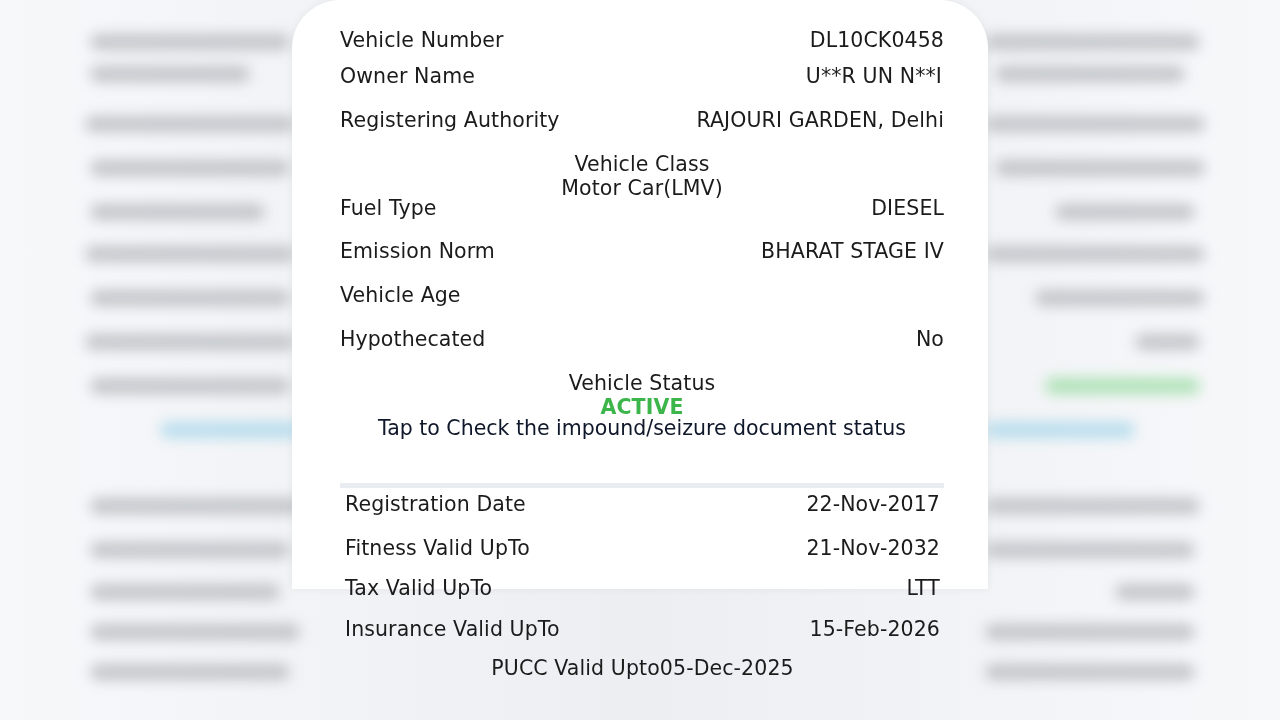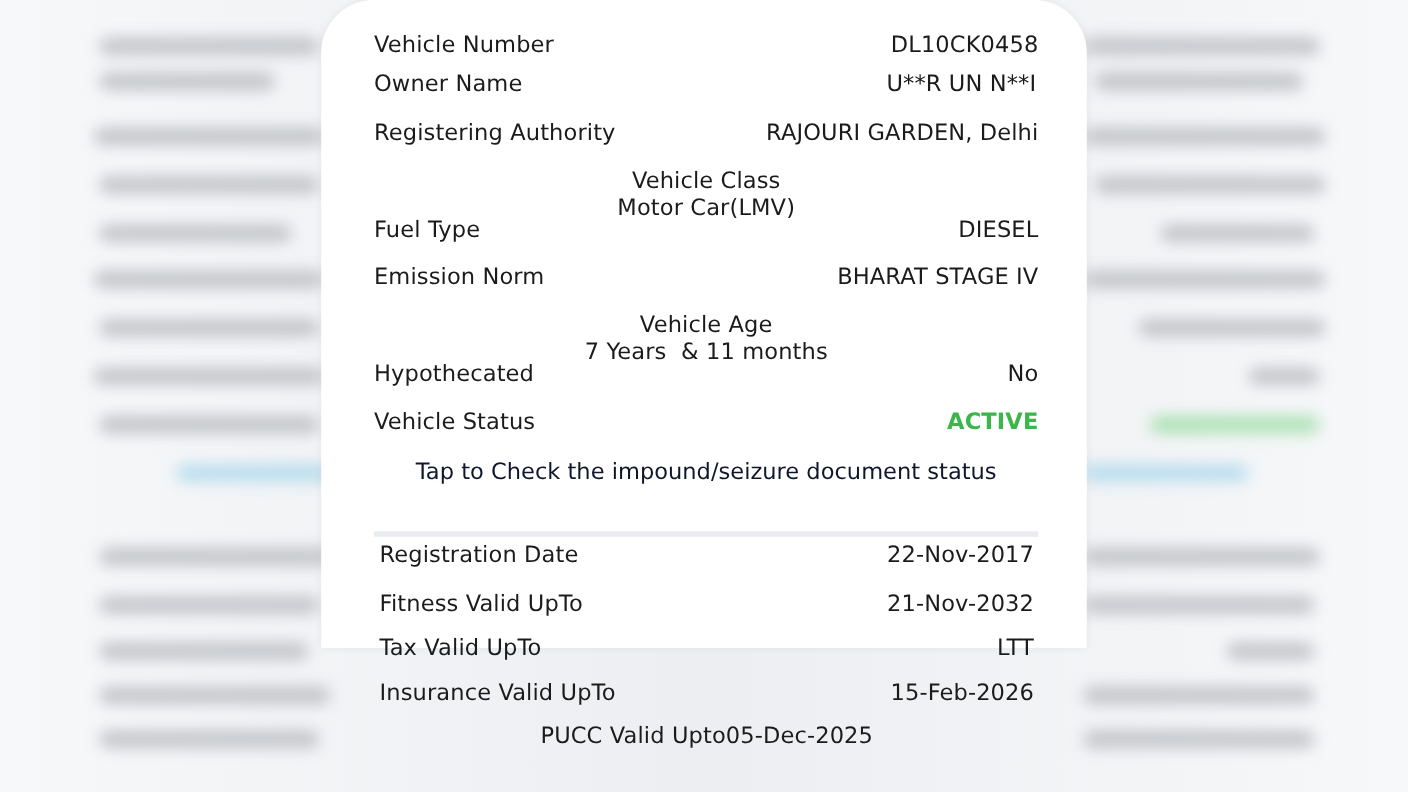--- a/index.html
+++ b/index.html
@@ -123,29 +123,28 @@
     <span class="value">Motor Car(LMV)</span>
   </div>
   <div class="row" style="top:196px;">
     <span class="label">Fuel Type</span>
     <span class="value">DIESEL</span>
   </div>
   <div class="row" style="top:239px;">
     <span class="label">Emission Norm</span>
     <span class="value">BHARAT STAGE IV</span>
   </div>
-  <div class="row" style="top:283px;flex-direction:column;">
+  <div class="row" style="top:283px;">
     <span class="label">Vehicle Age</span>
-    <span class="value" style="white-space:pre;">7 Years  &amp; 11 months</span>
   </div>
   <div class="row" style="top:327px;">
     <span class="label">Hypothecated</span>
     <span class="value">No</span>
   </div>
-  <div class="row" style="top:371px;">
+  <div class="row" style="top:371px;flex-direction:column;">
     <span class="label">Vehicle Status</span>
     <span class="value active">ACTIVE</span>
   </div>
 
   <div class="impound-link">Tap to Check the impound/seizure document status</div>
 
   <div class="divider"></div>
 
   <div class="row row2" style="top:492px;">
     <span class="label">Registration Date</span>

